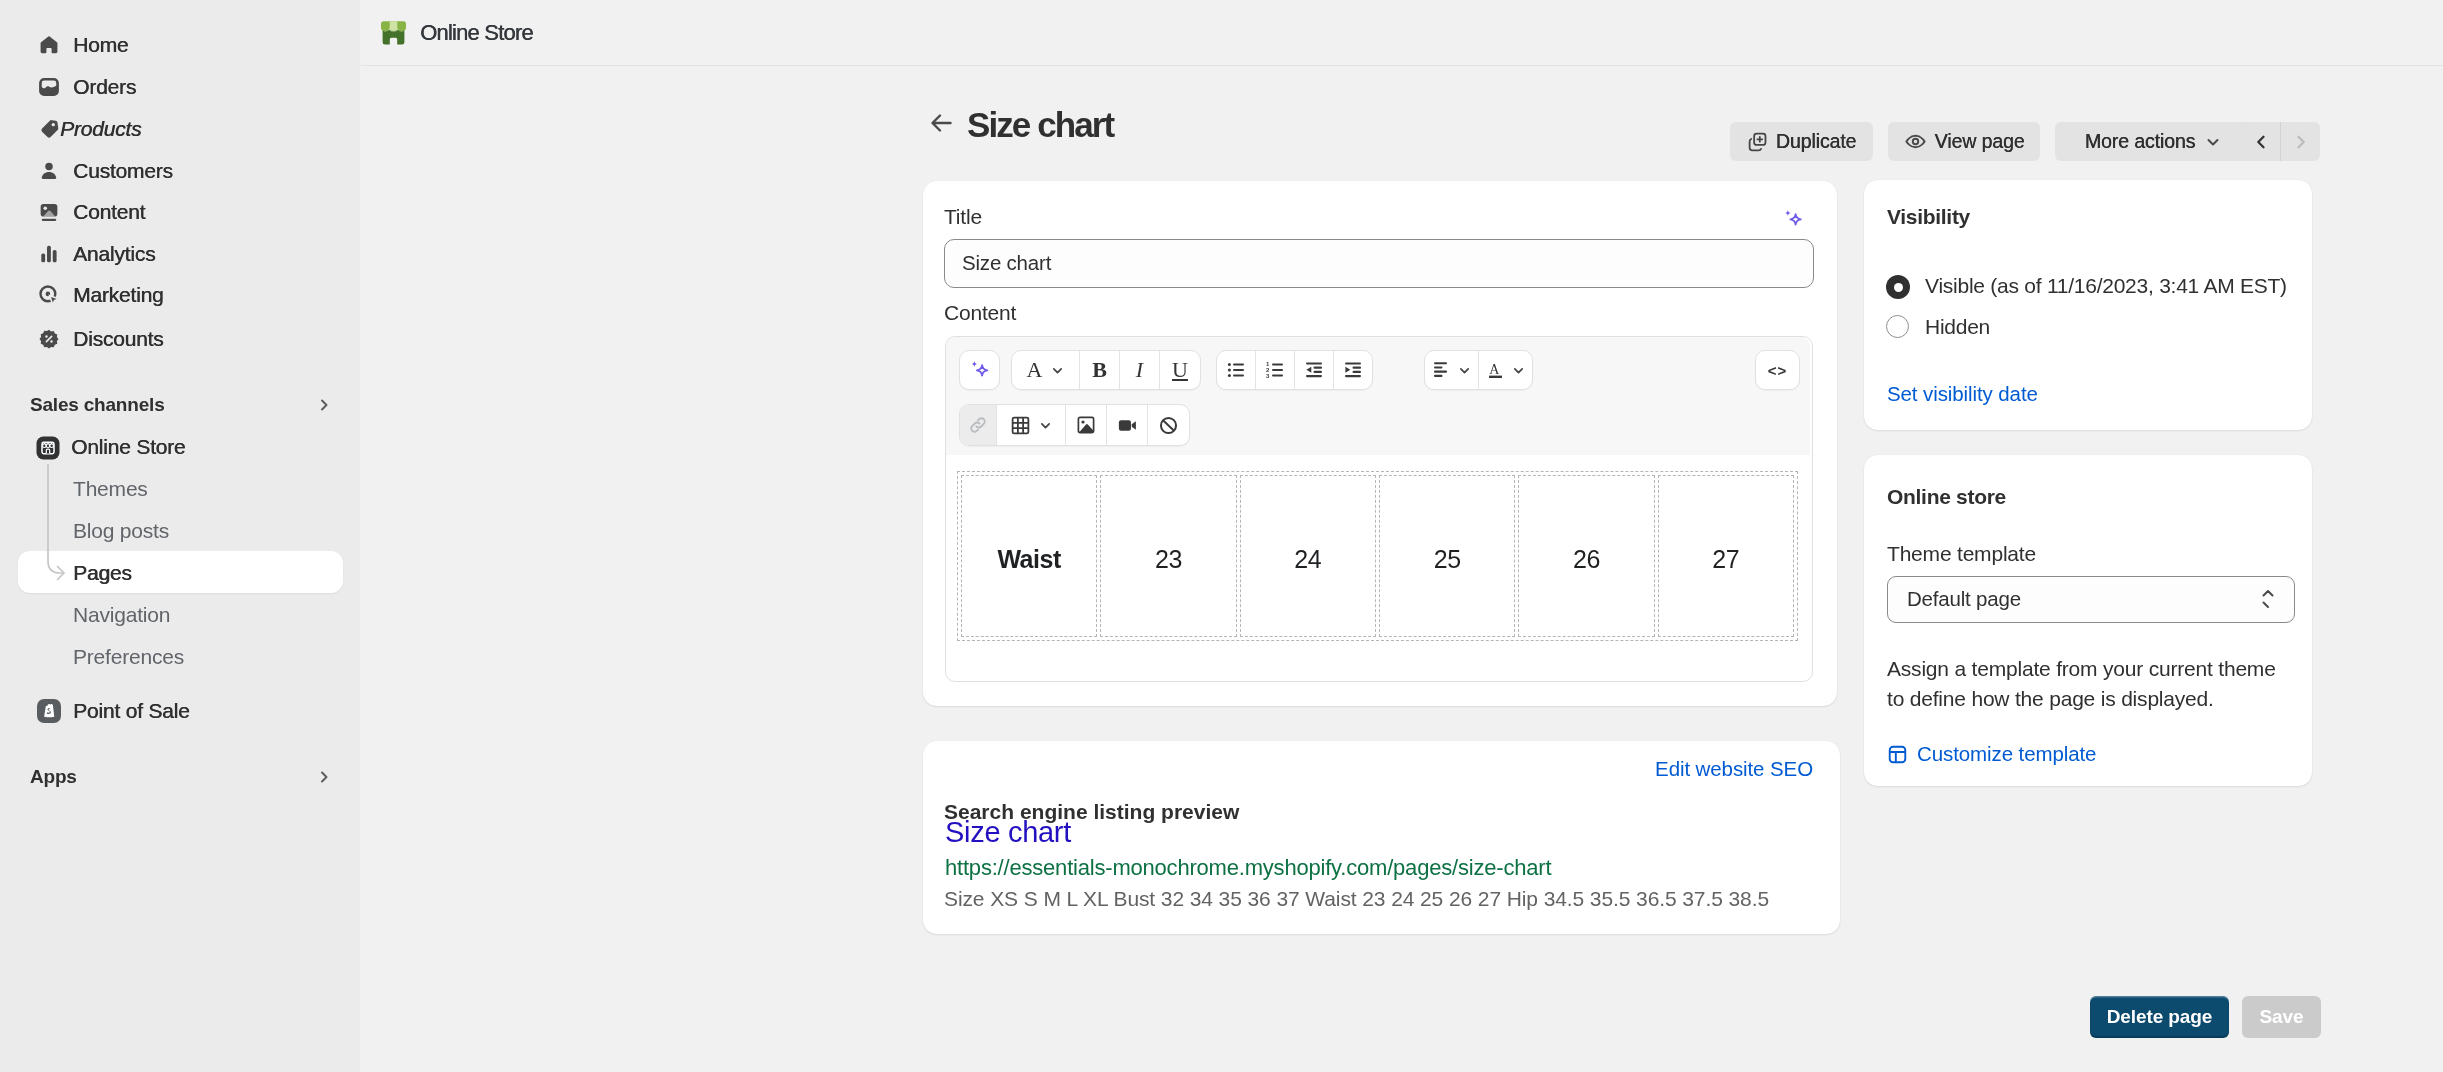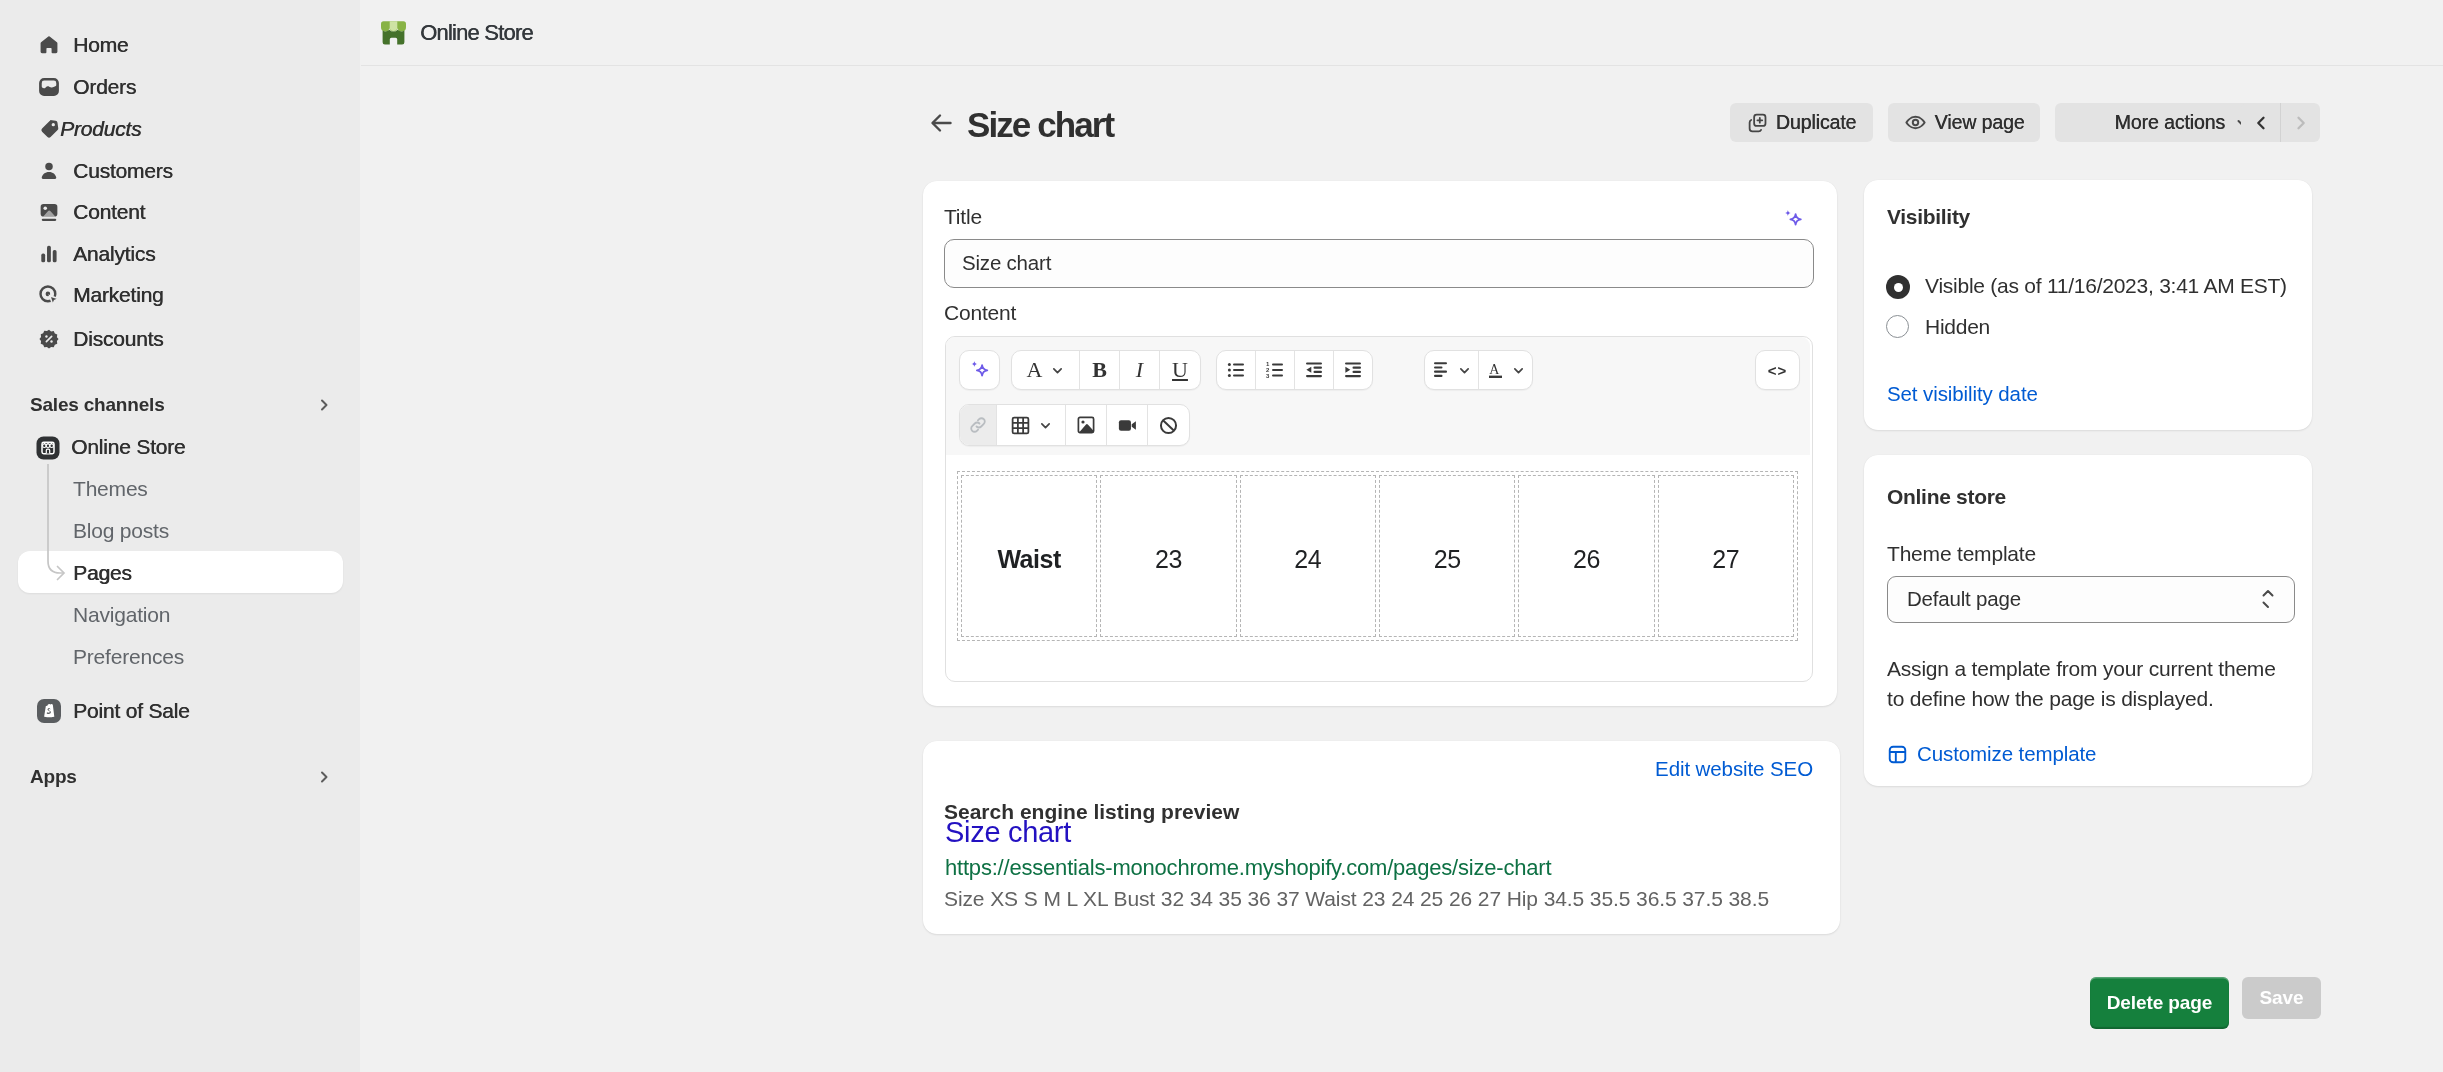--- a/index.html
+++ b/index.html
@@ -3,21 +3,21 @@
 <meta charset="utf-8">
 <title>Size chart</title>
 <style>
 html,body{margin:0;padding:0;}
 body{width:2443px;height:1072px;position:relative;overflow:hidden;background:#f1f1f1;
  font-family:"Liberation Sans",sans-serif;color:#303030;-webkit-font-smoothing:antialiased;}
 .abs{position:absolute;}
 .row{position:absolute;display:flex;align-items:center;}
 .navlbl{font-size:21px;font-weight:400;color:#303030;letter-spacing:-.2px;text-shadow:.45px 0 0 #303030;}
 .sublbl{font-size:21px;font-weight:400;color:#61656a;letter-spacing:-.2px;}
-.btn{position:absolute;display:flex;align-items:center;justify-content:center;background:#e3e3e3;border-radius:6px;font-size:19.5px;font-weight:400;color:#303030;text-shadow:.4px 0 0 #303030;letter-spacing:-.1px;}
+.btn{position:absolute;display:flex;align-items:center;justify-content:center;background:#e3e3e3;border-radius:6px;font-size:19.5px;font-weight:400;color:#303030;text-shadow:.4px 0 0 #303030;letter-spacing:-.1px;margin-top:19px;}
 .link{color:#005bd3;font-size:20.5px;letter-spacing:-.1px;}
 .card{position:absolute;background:#fff;border-radius:14px;box-shadow:0 1px 2px rgba(0,0,0,.09),0 0 1px rgba(0,0,0,.08);}
 svg{display:block;}
 #sizetable td{padding-top:6px;}
 </style>
 </head>
 <body>
 
 <div class="abs" style="left:0;top:0;width:360px;height:1072px;background:#ebebeb;"></div>
 <div id="nav">
@@ -163,21 +163,21 @@
         <path d="M13.4 17a2.5 2.5 0 0 1-2.3 1.5H5.2a2.7 2.7 0 0 1-2.7-2.7V9.9a2.5 2.5 0 0 1 1.5-2.3" stroke-linecap="round"></path>
         <path d="M12.2 5.6v4.6M9.9 7.9h4.6" stroke-linecap="round"></path>
       </svg>
  Duplicate</div>
 <div class="btn" style="left:1888px;top:103px;width:152px;height:39px;">
  <svg width="23" height="23" viewBox="0 0 22 22" fill="none" style="margin-right:8px;">
         <path d="M2.3 11s3.2-5.5 8.7-5.5S19.7 11 19.7 11s-3.2 5.5-8.7 5.5S2.3 11 2.3 11z" stroke="#4a4a4a" stroke-width="1.9" stroke-linejoin="round"></path>
         <circle cx="11" cy="11" r="2.6" stroke="#4a4a4a" stroke-width="1.9"></circle>
       </svg>
  View page</div>
-<div class="btn" style="left:2055px;top:103px;width:196px;height:39px;justify-content:flex-end;">More actions
+<div class="btn" style="left:2055px;top:103px;width:196px;height:39px;">More actions
  <svg width="16" height="16" viewBox="0 0 16 16" fill="none" stroke="#4a4a4a" stroke-width="2" stroke-linecap="round" stroke-linejoin="round" style="margin-left:10px;">
         <path d="M3.5 6 8 10.5 12.5 6"></path>
       </svg></div>
 <div class="btn" style="left:2241px;top:103px;width:79px;height:39px;padding:0;">
  <div style="width:39px;height:39px;display:flex;align-items:center;justify-content:center;">
         <svg width="16" height="16" viewBox="0 0 16 16" fill="none" stroke="#333" stroke-width="2.3" stroke-linecap="round" stroke-linejoin="round">
           <path d="M10.5 2.8 5.3 8l5.2 5.2"></path>
         </svg>
       </div>
  <div style="width:1px;height:39px;background:#d2d2d2;"></div>
@@ -390,15 +390,15 @@
     </svg>
 <div class="abs" style="left:1887px;top:654px;width:440px;font-size:21px;color:#303030;line-height:30px;letter-spacing:-.2px;">Assign a template from your current theme<br>to define how the page is displayed.</div>
 <svg class="abs" style="left:1887px;top:744px;" width="21" height="21" viewBox="0 0 20 20" fill="none" stroke="#005bd3" stroke-width="1.8">
       <rect x="2.6" y="2.6" width="14.8" height="14.8" rx="3.2"></rect>
       <path d="M2.6 7.6h14.8M8.4 7.6v9.8"></path>
     </svg>
 <div class="abs link" style="left:1917px;top:742px;">Customize template</div>
 </div>
 
 <div id="footer">
-<div class="btn" style="left:2090px;top:977px;width:139px;height:52px;background:#15803d;color:#fff;font-weight:700;text-shadow:none;font-size:19px;box-shadow:inset 0 -2px 1px rgba(0,0,0,.2),inset 0 1.5px 0 rgba(255,255,255,.28);">Delete page</div>
+<div class="btn" style="left:2090px;top:977px;width:139px;height:42px;background:#0c4a6e;color:#fff;font-weight:700;text-shadow:none;font-size:19px;box-shadow:inset 0 -2px 1px rgba(0,0,0,.2),inset 0 1.5px 0 rgba(255,255,255,.28);">Delete page</div>
 <div class="btn" style="left:2242px;top:977px;width:79px;height:42px;background:#cbcbcb;color:#fff;font-weight:700;text-shadow:none;font-size:19px;">Save</div>
 </div>
 
 </body></html>

